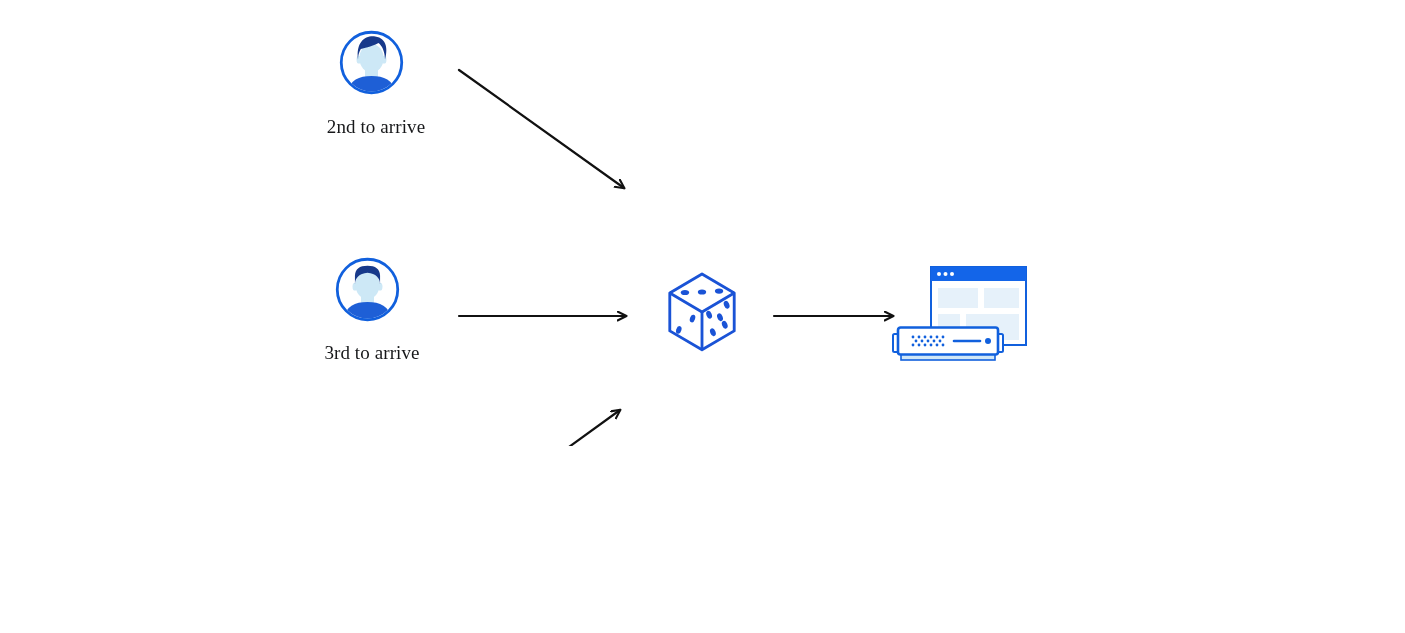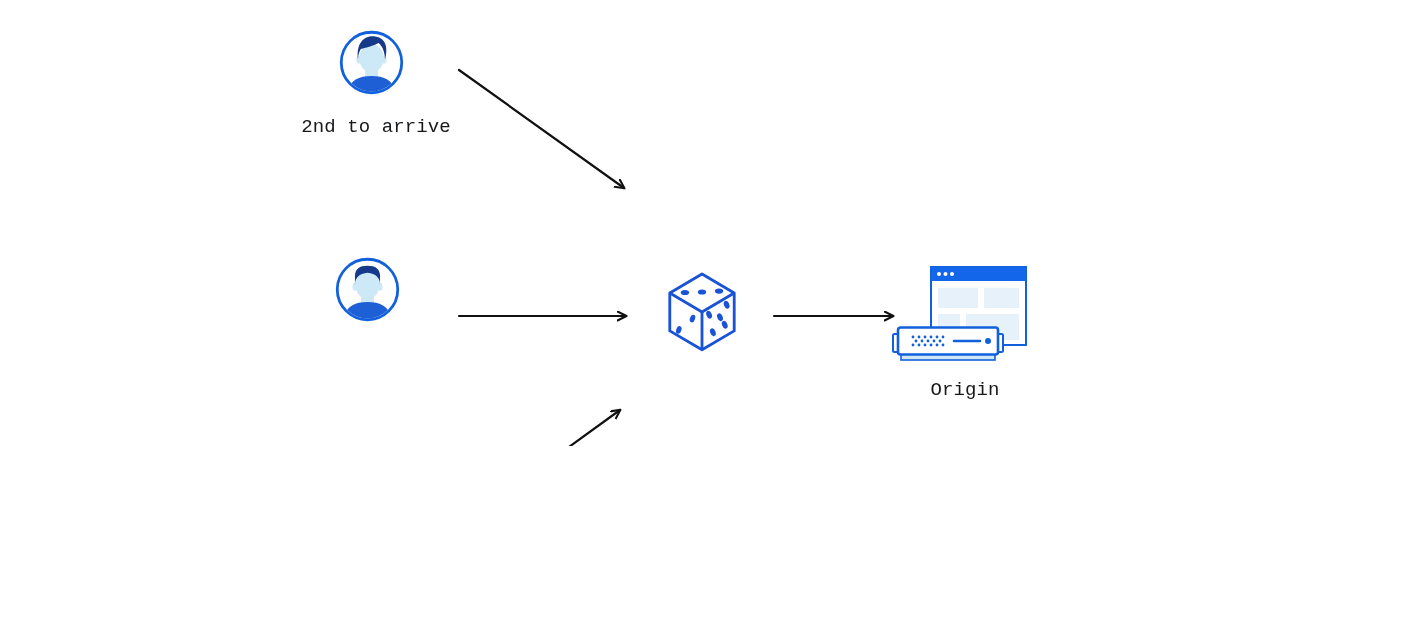--- a/index.html
+++ b/index.html
@@ -1,20 +1,20 @@
 <!DOCTYPE html>
 <html><head>
 <meta charset="utf-8">
 <style>
   html,body{margin:0;padding:0;background:#ffffff;}
   .canvas{
     position:relative;
     width:1405px;height:446px;
     background:#ffffff;
-    font-family:Liberation Mono, monospace;
+    font-family:Liberation Serif, serif;
     overflow:hidden;
   }
   .abs{position:absolute;}
   .node-label{
     position:absolute;
     width:180px;
     text-align:center;
     font-size:19px;
     line-height:22px;
     color:#17181a;
@@ -71,20 +71,21 @@
     <g clip-path="url(#c2)">
       <rect x="29" y="38" width="14" height="16" fill="#cde8f6"></rect>
       <path d="M9,72 C11,55 21,49.5 36,49.5 C51,49.5 61,55 63,72 Z" fill="#1e5fd6"></path>
       <ellipse cx="22.5" cy="33" rx="2.6" ry="4.2" fill="#cde8f6"></ellipse>
       <ellipse cx="49.5" cy="33" rx="2.6" ry="4.2" fill="#cde8f6"></ellipse>
       <ellipse cx="36" cy="31" rx="13" ry="15.5" fill="#cde8f6"></ellipse>
       <path d="M22.5,31 L22.5,21 Q23,10.5 36,10.5 Q49,10.5 49.5,21 L49.5,31
                Q49.5,19.5 36,18 Q22.5,19.5 22.5,31 Z" fill="#17398a"></path>
     </g>
   </svg>
+  <div class="node-label" style="left:282px;top:342px;">3rd to arrive</div>
 
   <svg class="abs" style="left:338px;top:487px;" width="66" height="66" viewBox="0 0 72 72">
     <defs>
         <clipPath id="c3">
           <circle cx="36" cy="36" r="31"></circle>
         </clipPath>
       </defs>
     <circle cx="36" cy="36" r="32.5" fill="#ffffff" stroke="#1160dd" stroke-width="3"></circle>
     <g clip-path="url(#c3)">
       <ellipse cx="36" cy="10" rx="7.5" ry="6" fill="#17398a"></ellipse>
@@ -160,15 +161,14 @@
         <circle cx="27" cy="19" r="1.4"></circle>
         <circle cx="33" cy="19" r="1.4"></circle>
         <circle cx="39" cy="19" r="1.4"></circle>
         <circle cx="45" cy="19" r="1.4"></circle>
         <circle cx="51" cy="19" r="1.4"></circle>
       <circle cx="96" cy="15" r="3"></circle>
     </g>
     <line x1="62" y1="15" x2="88" y2="15" stroke="#1160dd" stroke-width="2.6" stroke-linecap="round"></line>
   </svg>
 
-  <div class="node-label" style="left:875px;top:379px;">Origin</div>
 
 </div>
 
 </body></html>

